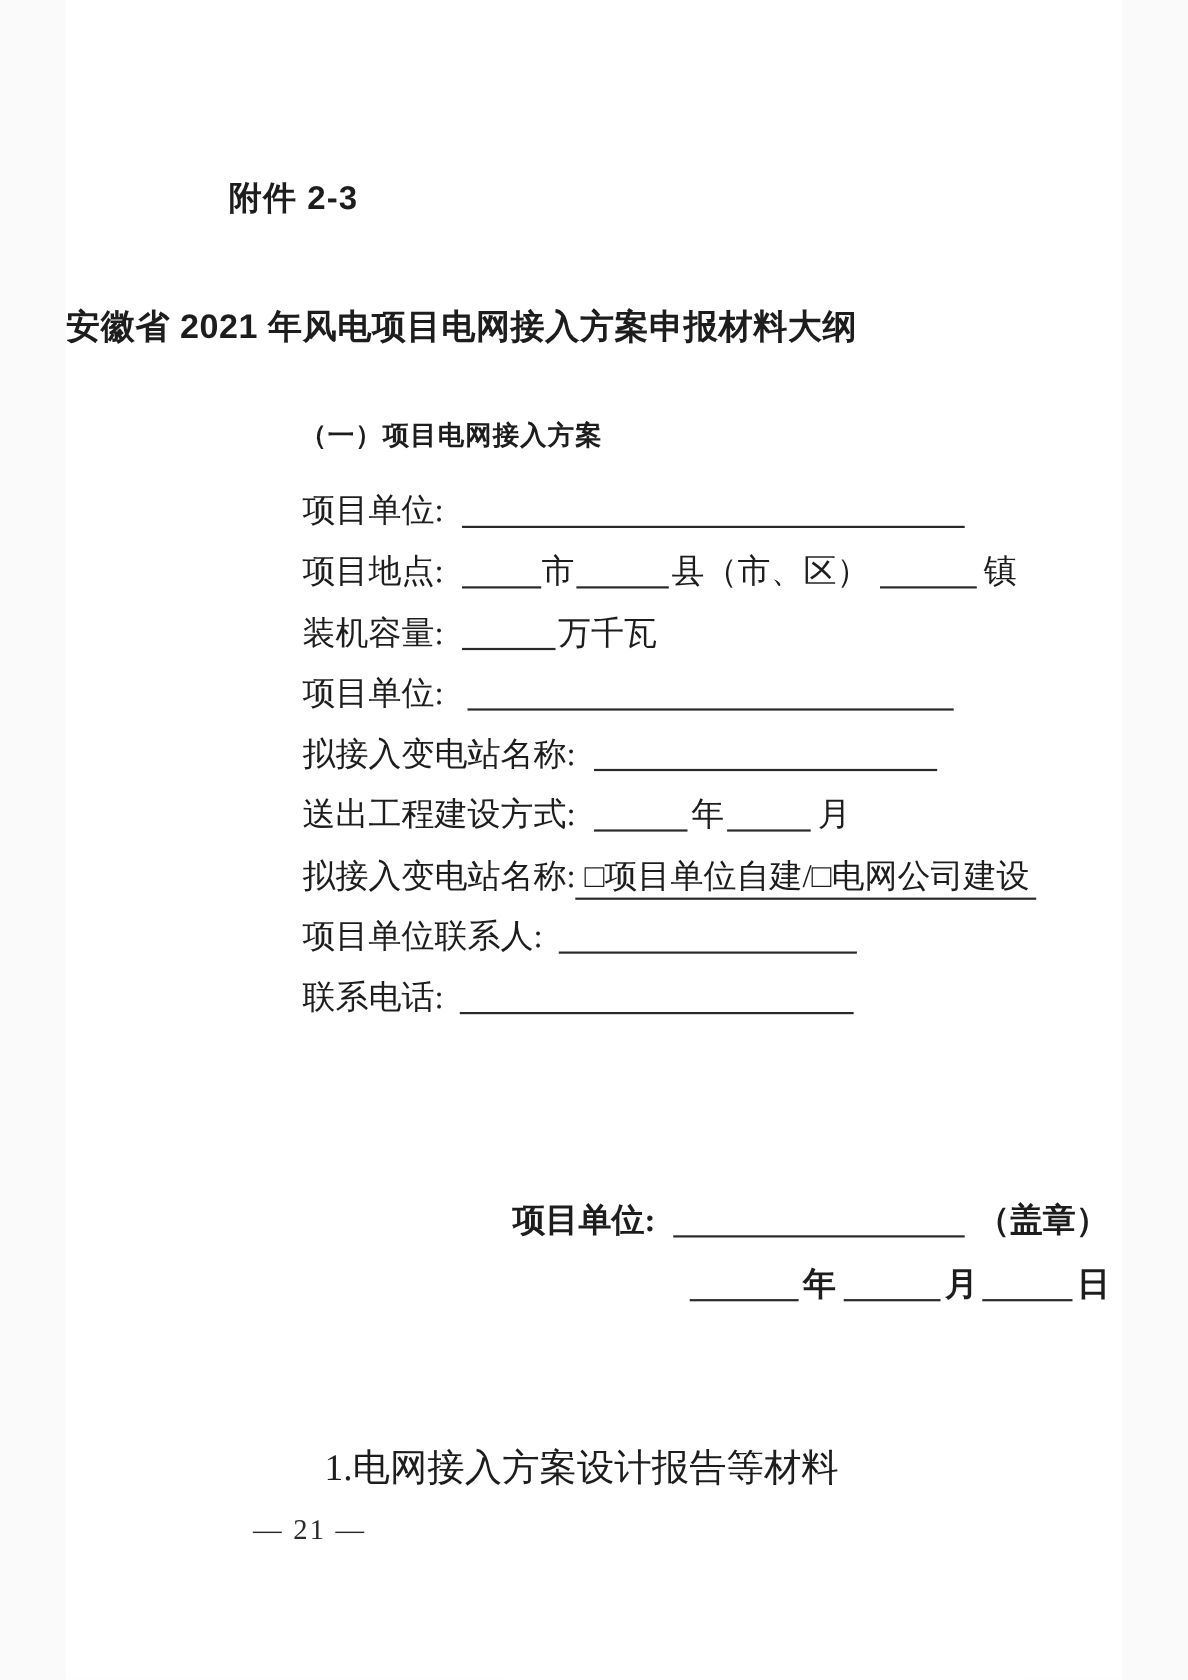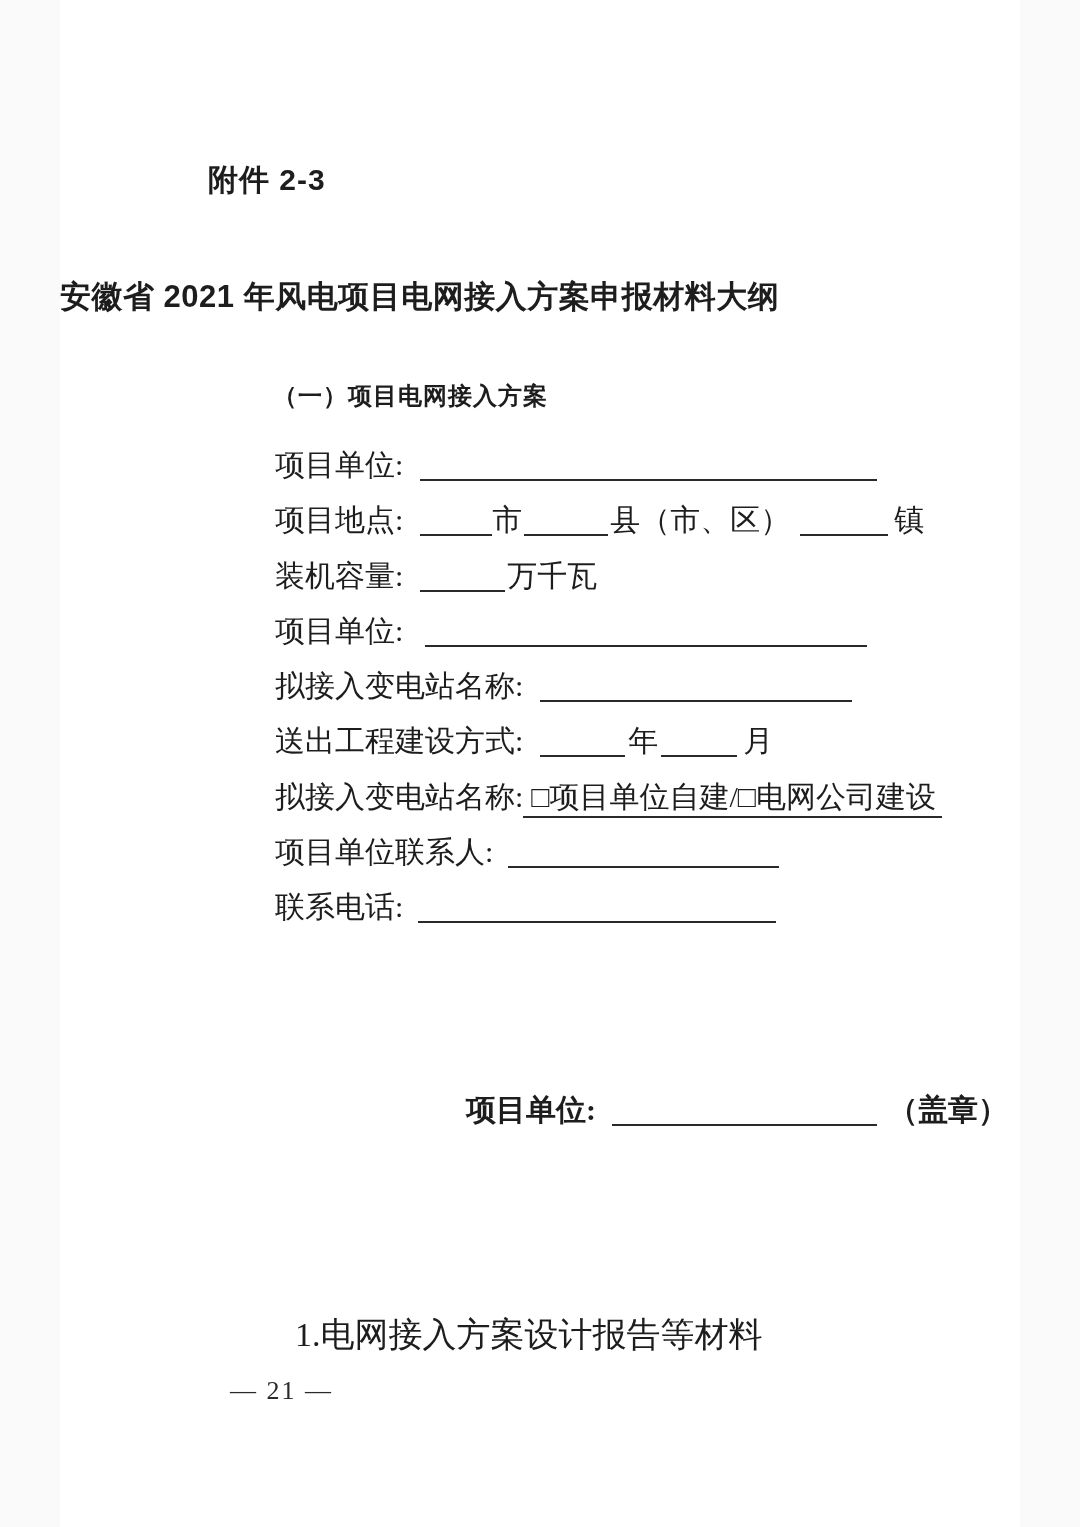--- a/index.html
+++ b/index.html
@@ -72,20 +72,21 @@
       <div class="line"><span class="lbl">项目单位:</span><span class="blank" style="margin-left: 22px; width: 442px;"></span></div>
       <div class="line"><span class="lbl">拟接入变电站名称:</span><span class="blank" style="margin-left: 17px; width: 312px;"></span></div>
       <div class="line"><span class="lbl">送出工程建设方式:</span><span class="blank" style="margin-left: 17px; width: 85px;"></span><span class="unit" style="margin-left: 3px;">年</span><span class="blank" style="margin-left: 3px; width: 76px;"></span><span class="unit" style="margin-left: 6px;">月</span></div>
       <div class="line"><span class="lbl">拟接入变电站名称:</span><span class="utext">□项目单位自建/□电网公司建设</span></div>
       <div class="line"><span class="lbl">项目单位联系人:</span><span class="blank" style="margin-left: 15px; width: 271px;"></span></div>
       <div class="line"><span class="lbl">联系电话:</span><span class="blank" style="margin-left: 15px; width: 358px;"></span></div>
     </div>
 
   <div class="sig-unit" id="sig-unit"><span class="lbl">项目单位:</span><span class="blank" style="margin-left: 16px; width: 265px;"></span><span class="unit" style="margin-left: 11px;">（盖章）</span></div>
 
+  <div class="sig-date" id="sig-date"><span class="blank" style="width: 99px;"></span><span class="unit" style="margin-left: 4px;">年</span><span class="blank" style="margin-left: 7px; width: 88px;"></span><span class="unit" style="margin-left: 4px;">月</span><span class="blank" style="margin-left: 4px; width: 82px;"></span><span class="unit" style="margin-left: 4px;">日</span></div>
 
 
   <div class="sec2-items" id="sec2-items">
       <div class="item">1.电网接入方案设计报告等材料</div>
     </div>
 
   <div class="footer">— 21 —</div>
 </div>
 
 </body></html>

